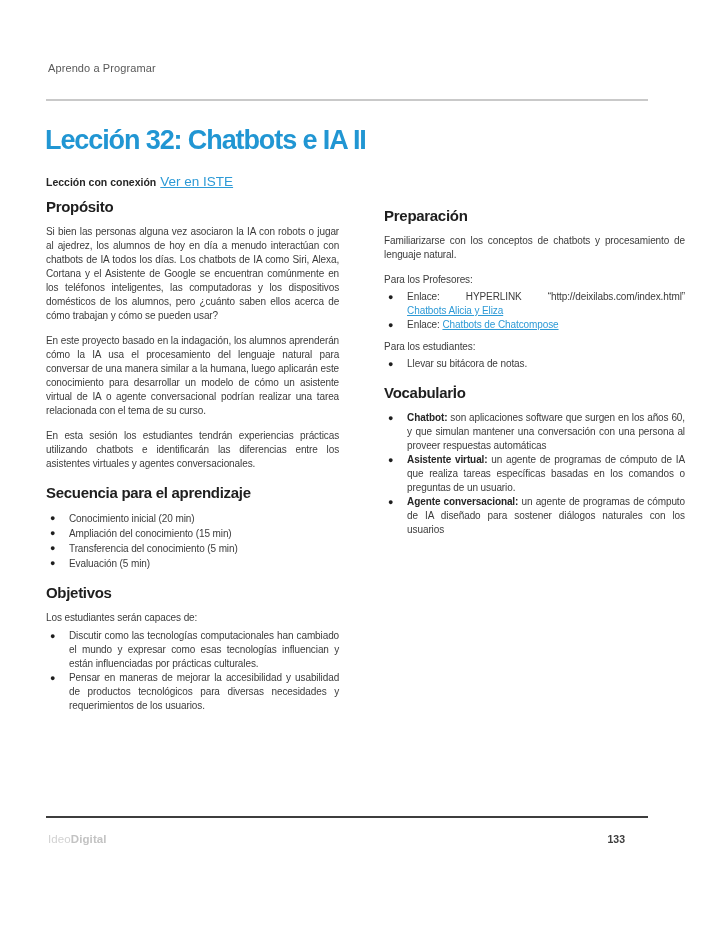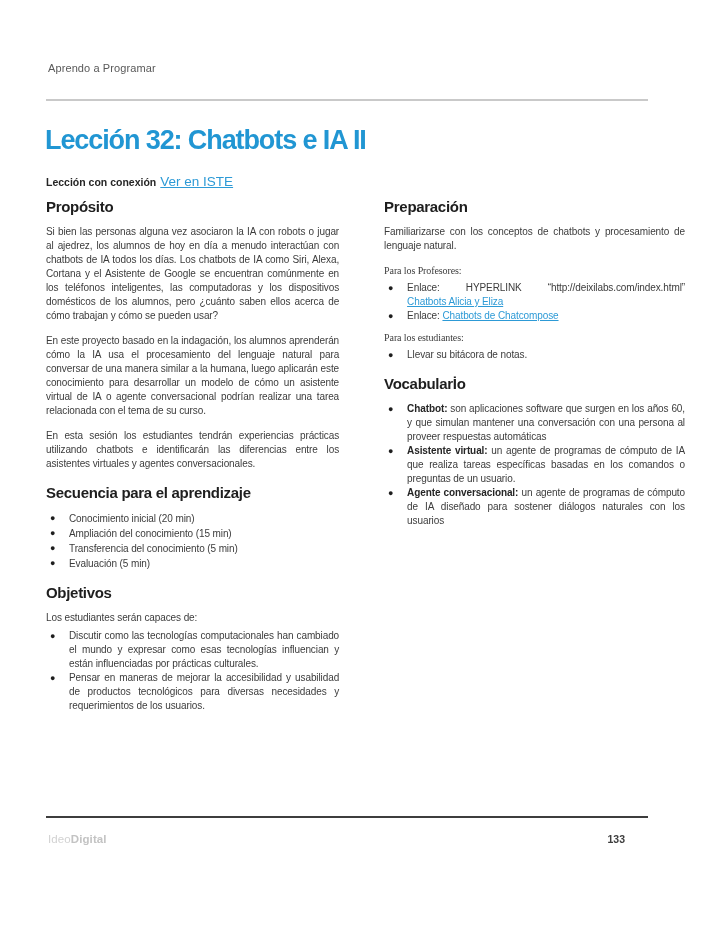--- a/index.html
+++ b/index.html
@@ -37,35 +37,35 @@
     font-size: 13.5px; font-weight: normal; color: #2d9ad6;
     text-decoration: underline; cursor: pointer; margin-left: 4px;
   }
 
   
   .columns {
     position: absolute; left: 46px; top: 197px; width: 639px;
     display: flex; gap: 45px;
   }
   .col-left  { width: 300px; }
-  .col-right { width: 308px; }
+  .col-right { width: 308px; margin-top: 9px; }
 
   h2.section {
     font-size: 15px; font-weight: bold; color: #1e1e1e;
     letter-spacing: -0.3px; line-height: 20px;
     margin: 12px 0 8px 0;
   }
   h2.section.first { margin-top: 0; }
 
   p.body {
     font-size: 10px; line-height: 14px; letter-spacing: -0.1px;
     text-align: justify; color: #3c3c3c; margin: 0 0 11px 0;
   }
   p.intro { text-align: left; margin-bottom: 4px; }
-  p.group-label { text-align: left; margin: 0 0 3px 0; font-family: Liberation Serif, serif; }
+  p.group-label { text-align: left; margin: 0 0 3px 0; }
 
   .bullets { margin: 0 0 8px 0; }
   .bullet-item {
     display: flex; font-size: 10px; line-height: 14px; letter-spacing: -0.1px;
     color: #3c3c3c;
   }
   .bullet-item .dot {
     flex: none; width: 23px; padding-left: 4px;
     font-size: 9px; line-height: 14px; color: #1e1e1e;
   }

